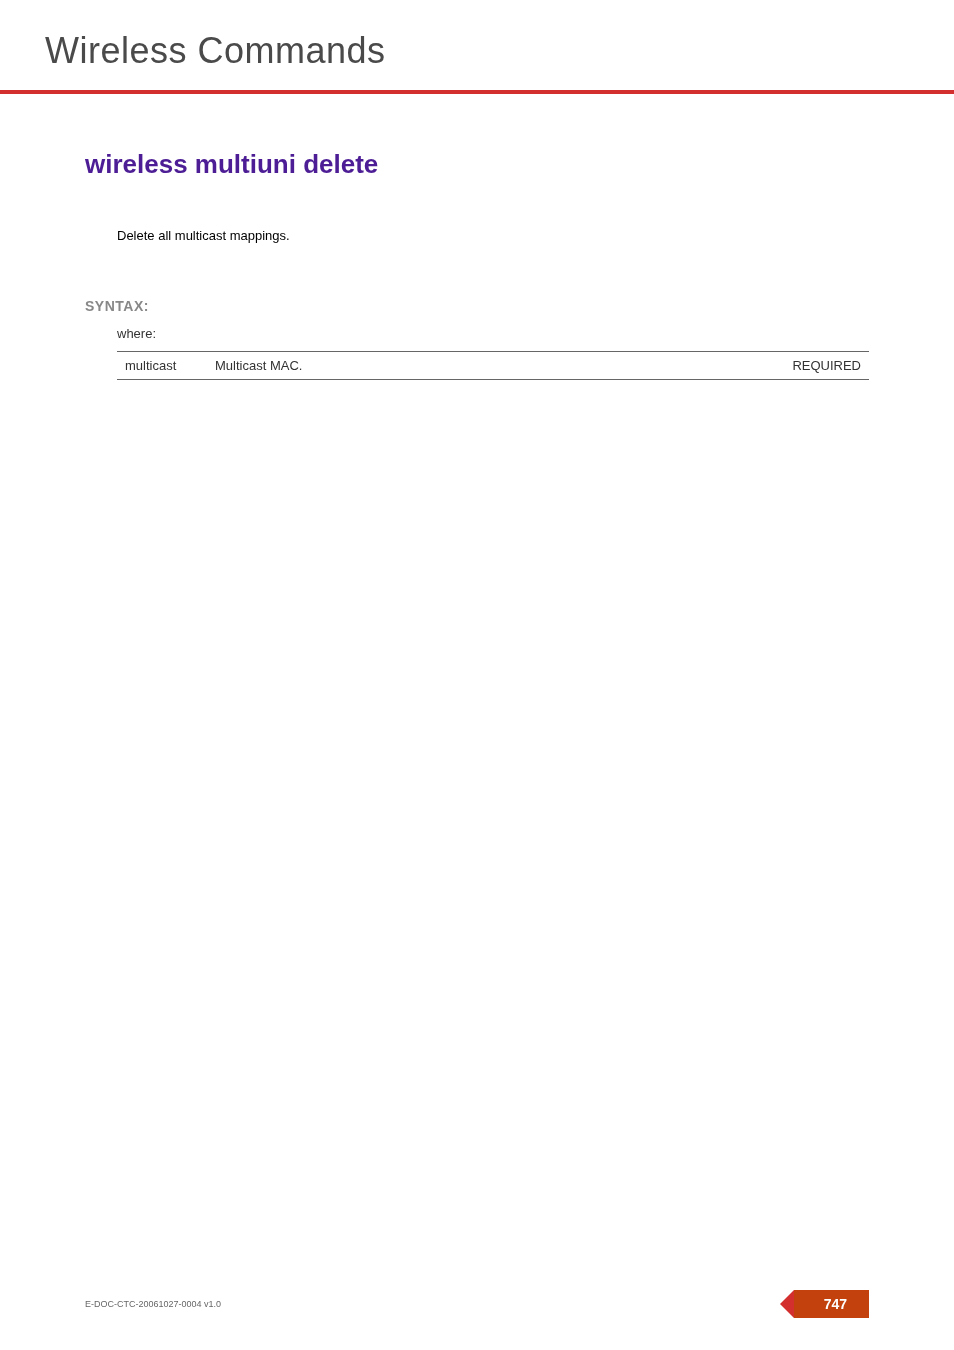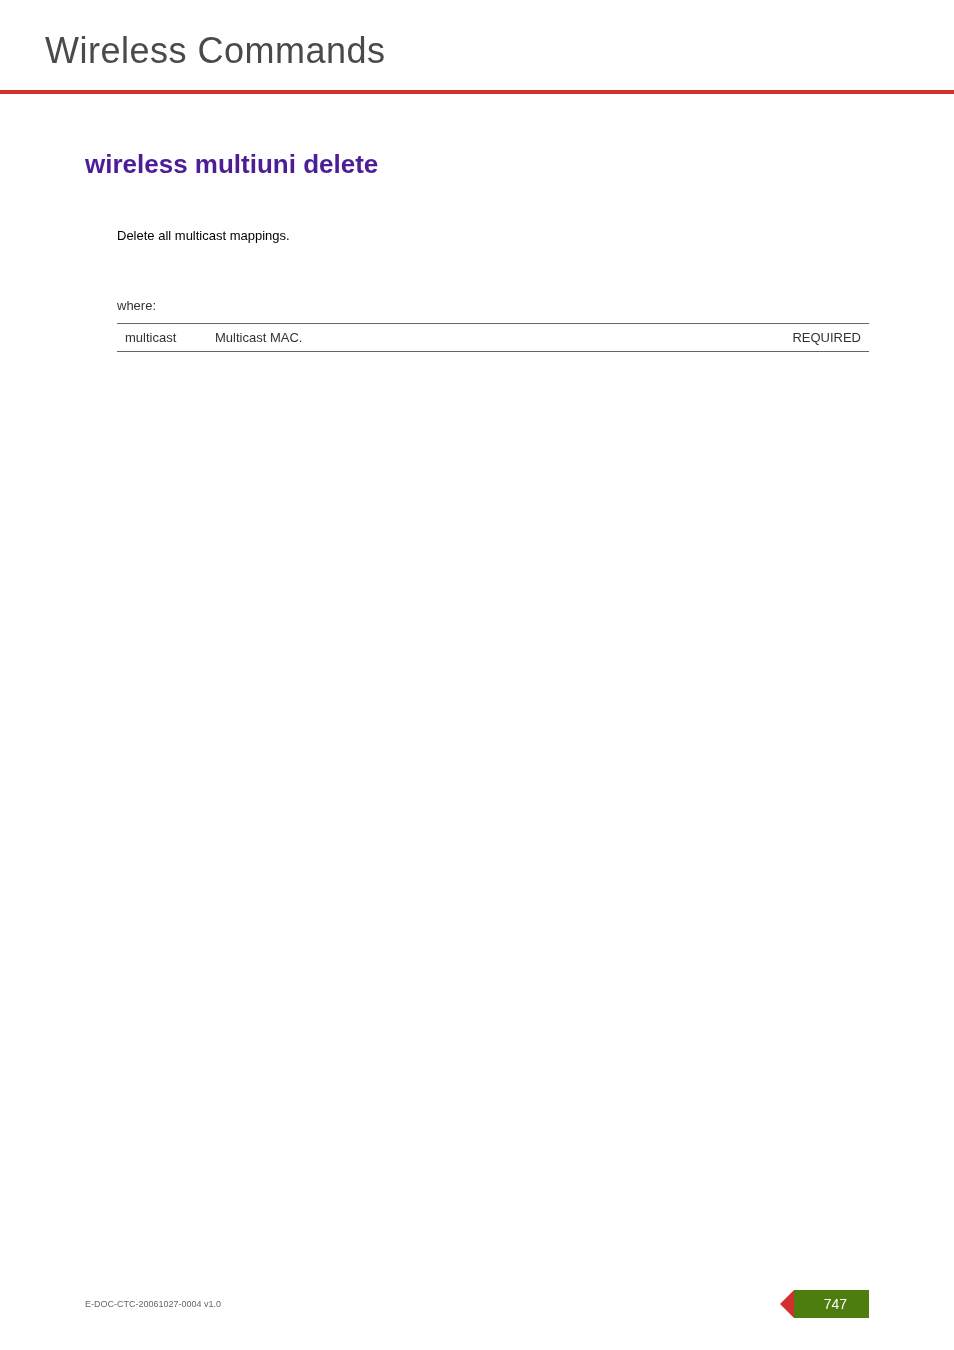--- a/index.html
+++ b/index.html
@@ -102,24 +102,24 @@
       display: flex;
       justify-content: space-between;
       align-items: center;
       padding: 0 85px;
     }
     .doc-id {
       font-size: 9px;
       color: #666;
     }
     .page-number-badge {
-      background: #4d7c0f;
+      background: #c2410c;
       color: #fff;
       font-size: 14px;
-      font-weight: normal;
+      font-weight: bold;
       padding: 6px 22px 6px 30px;
       position: relative;
     }
     .page-number-badge::before {
       content: '';
       position: absolute;
       left: -14px;
       top: 0;
       width: 0;
       height: 0;
@@ -133,20 +133,21 @@
 
 <div class="page-header">
   <div class="page-title">Wireless Commands</div>
 </div>
 <div class="header-rule"></div>
 
 <div class="content">
   <div class="command-title">wireless multiuni delete</div>
   <div class="description">Delete all multicast mappings.</div>
 
+  <div class="syntax-label">SYNTAX:</div>
   <div class="where-label">where:</div>
 
   <table class="param-table">
     <tbody>
         <tr>
       <td class="param-name">multicast</td>
       <td class="param-desc">Multicast MAC.</td>
       <td class="param-req">REQUIRED</td>
     </tr>
   </tbody>

